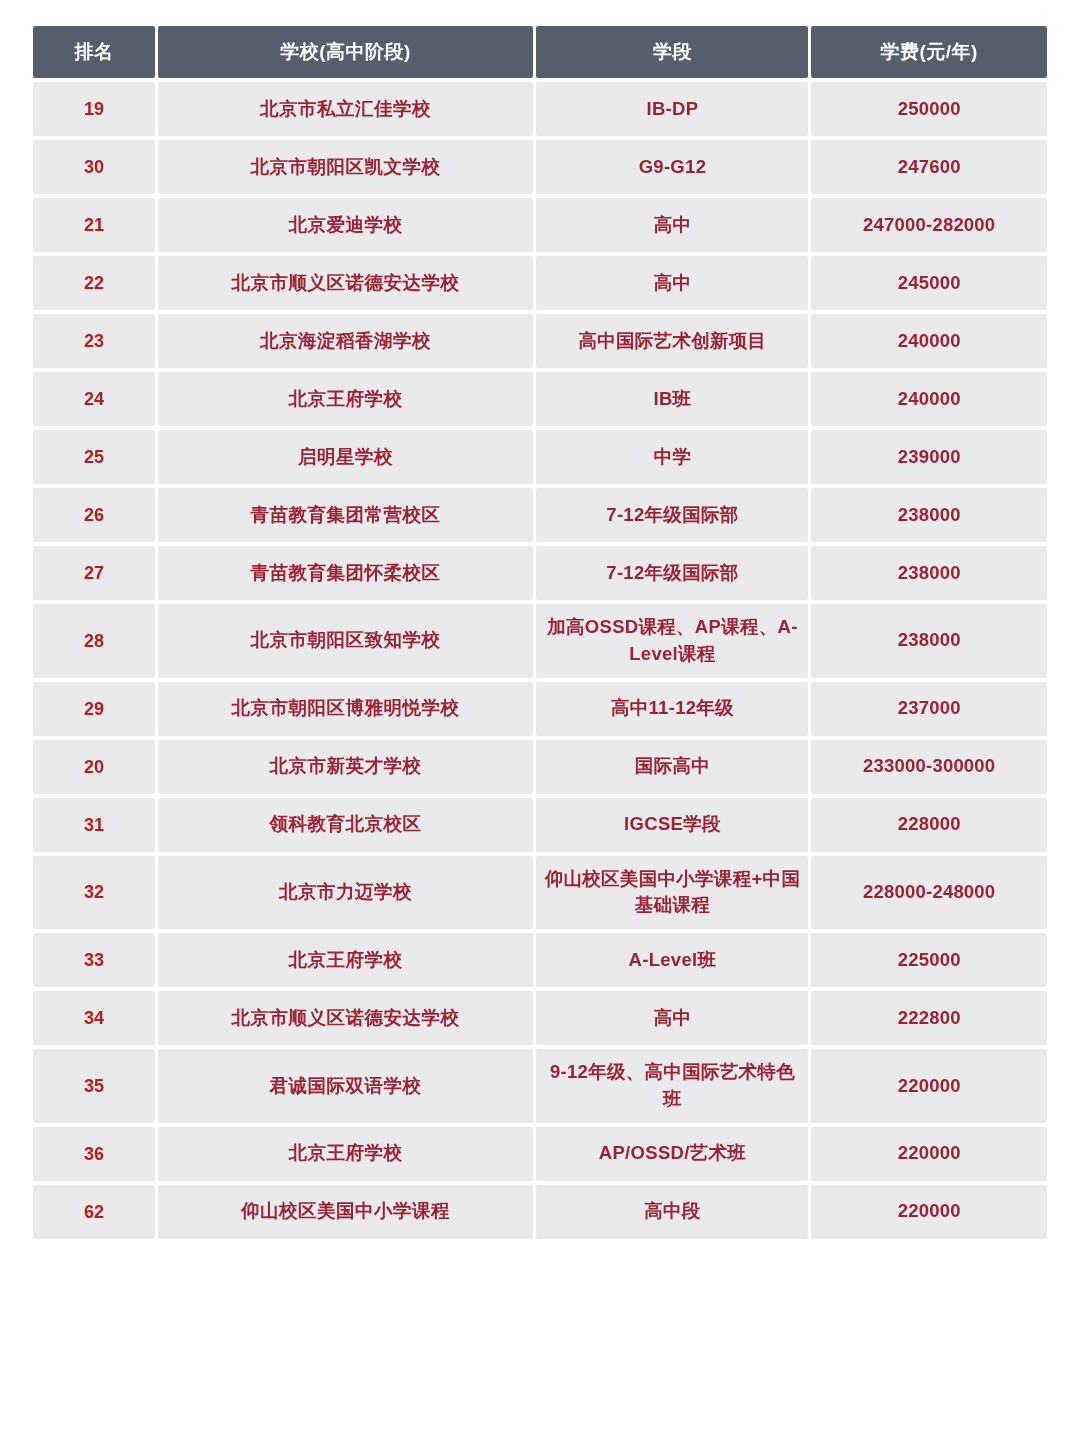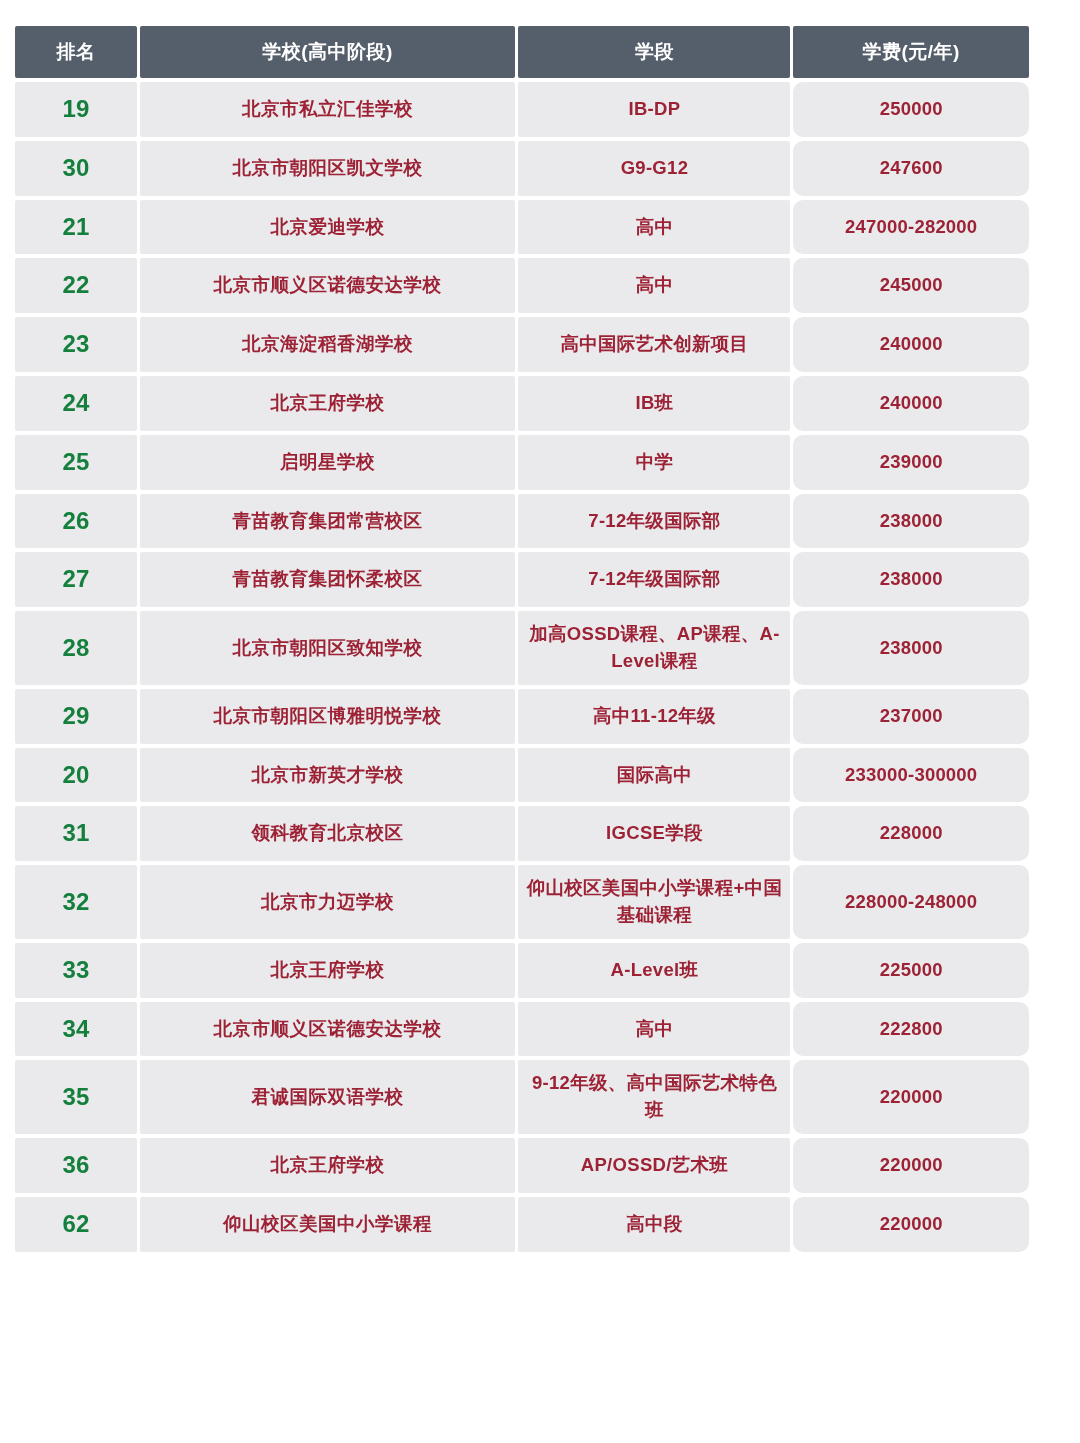--- a/index.html
+++ b/index.html
@@ -8,21 +8,21 @@
     background: #ffffff;
   }
   body {
     width: 1080px;
     height: 1443px;
     font-family: "Liberation Sans", "DejaVu Sans", sans-serif;
     overflow: hidden;
   }
   .sheet {
     width: 893px;
-    padding: 22px 30px 0 12px;
+    padding: 22px 30px 0 30px;
     box-sizing: border-box;
   }
   table.fee-table {
     width: 1020px;
     border-collapse: separate;
     border-spacing: 3px 4px;
     table-layout: fixed;
   }
   table.fee-table col.c-rank   { width: 120px; }
   table.fee-table col.c-school { width: 370px; }
@@ -47,32 +47,31 @@
     font-size: 18.5px;
     font-weight: bold;
     text-align: center;
     vertical-align: middle;
     padding: 10px 8px;
     line-height: 1.45;
     border-radius: 2px;
     height: 34px;
   }
   tbody td.rank {
-    color: #15803d;
-    font-size: 24px;
+    color: #b91c1c;
+    font-size: 18px;
   }
   tbody td.school {
     letter-spacing: 0.5px;
   }
   tbody td.stage {
     letter-spacing: 0.3px;
   }
   tbody td.fee {
     letter-spacing: 0.2px;
-    border-radius: 10px;
   }
 </style>
 </head>
 <body>
 
 <div class="sheet">
   <table class="fee-table">
     <colgroup>
       <col class="c-rank">
       <col class="c-school">

